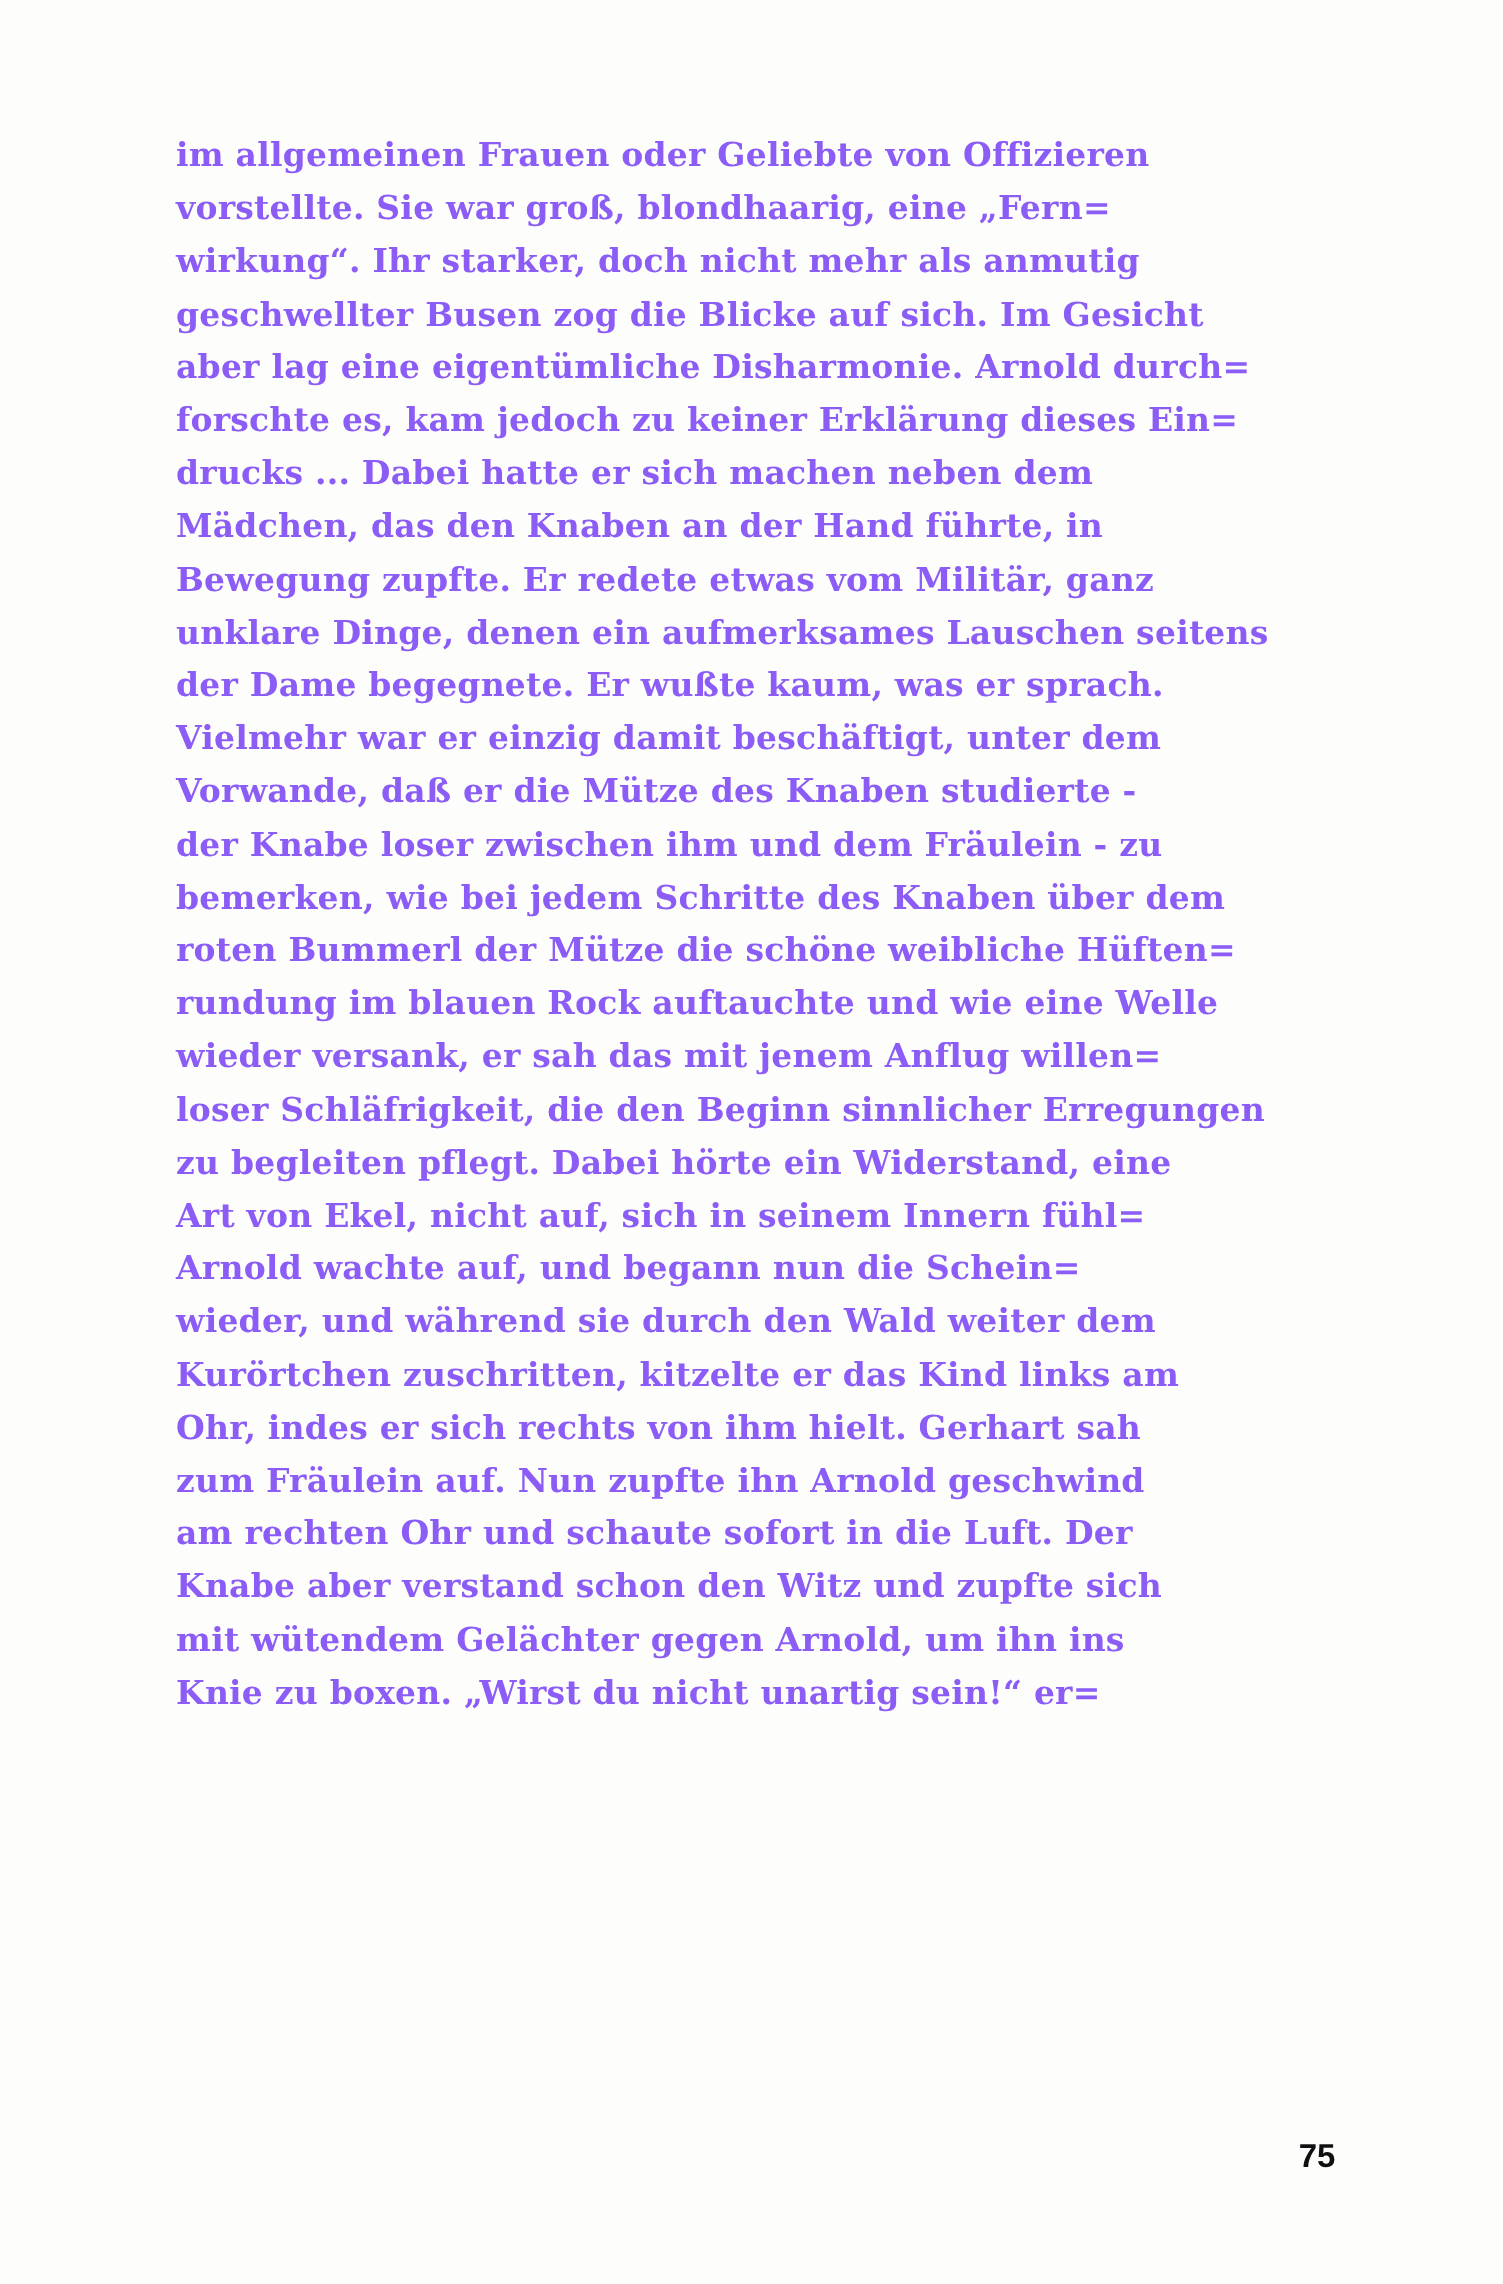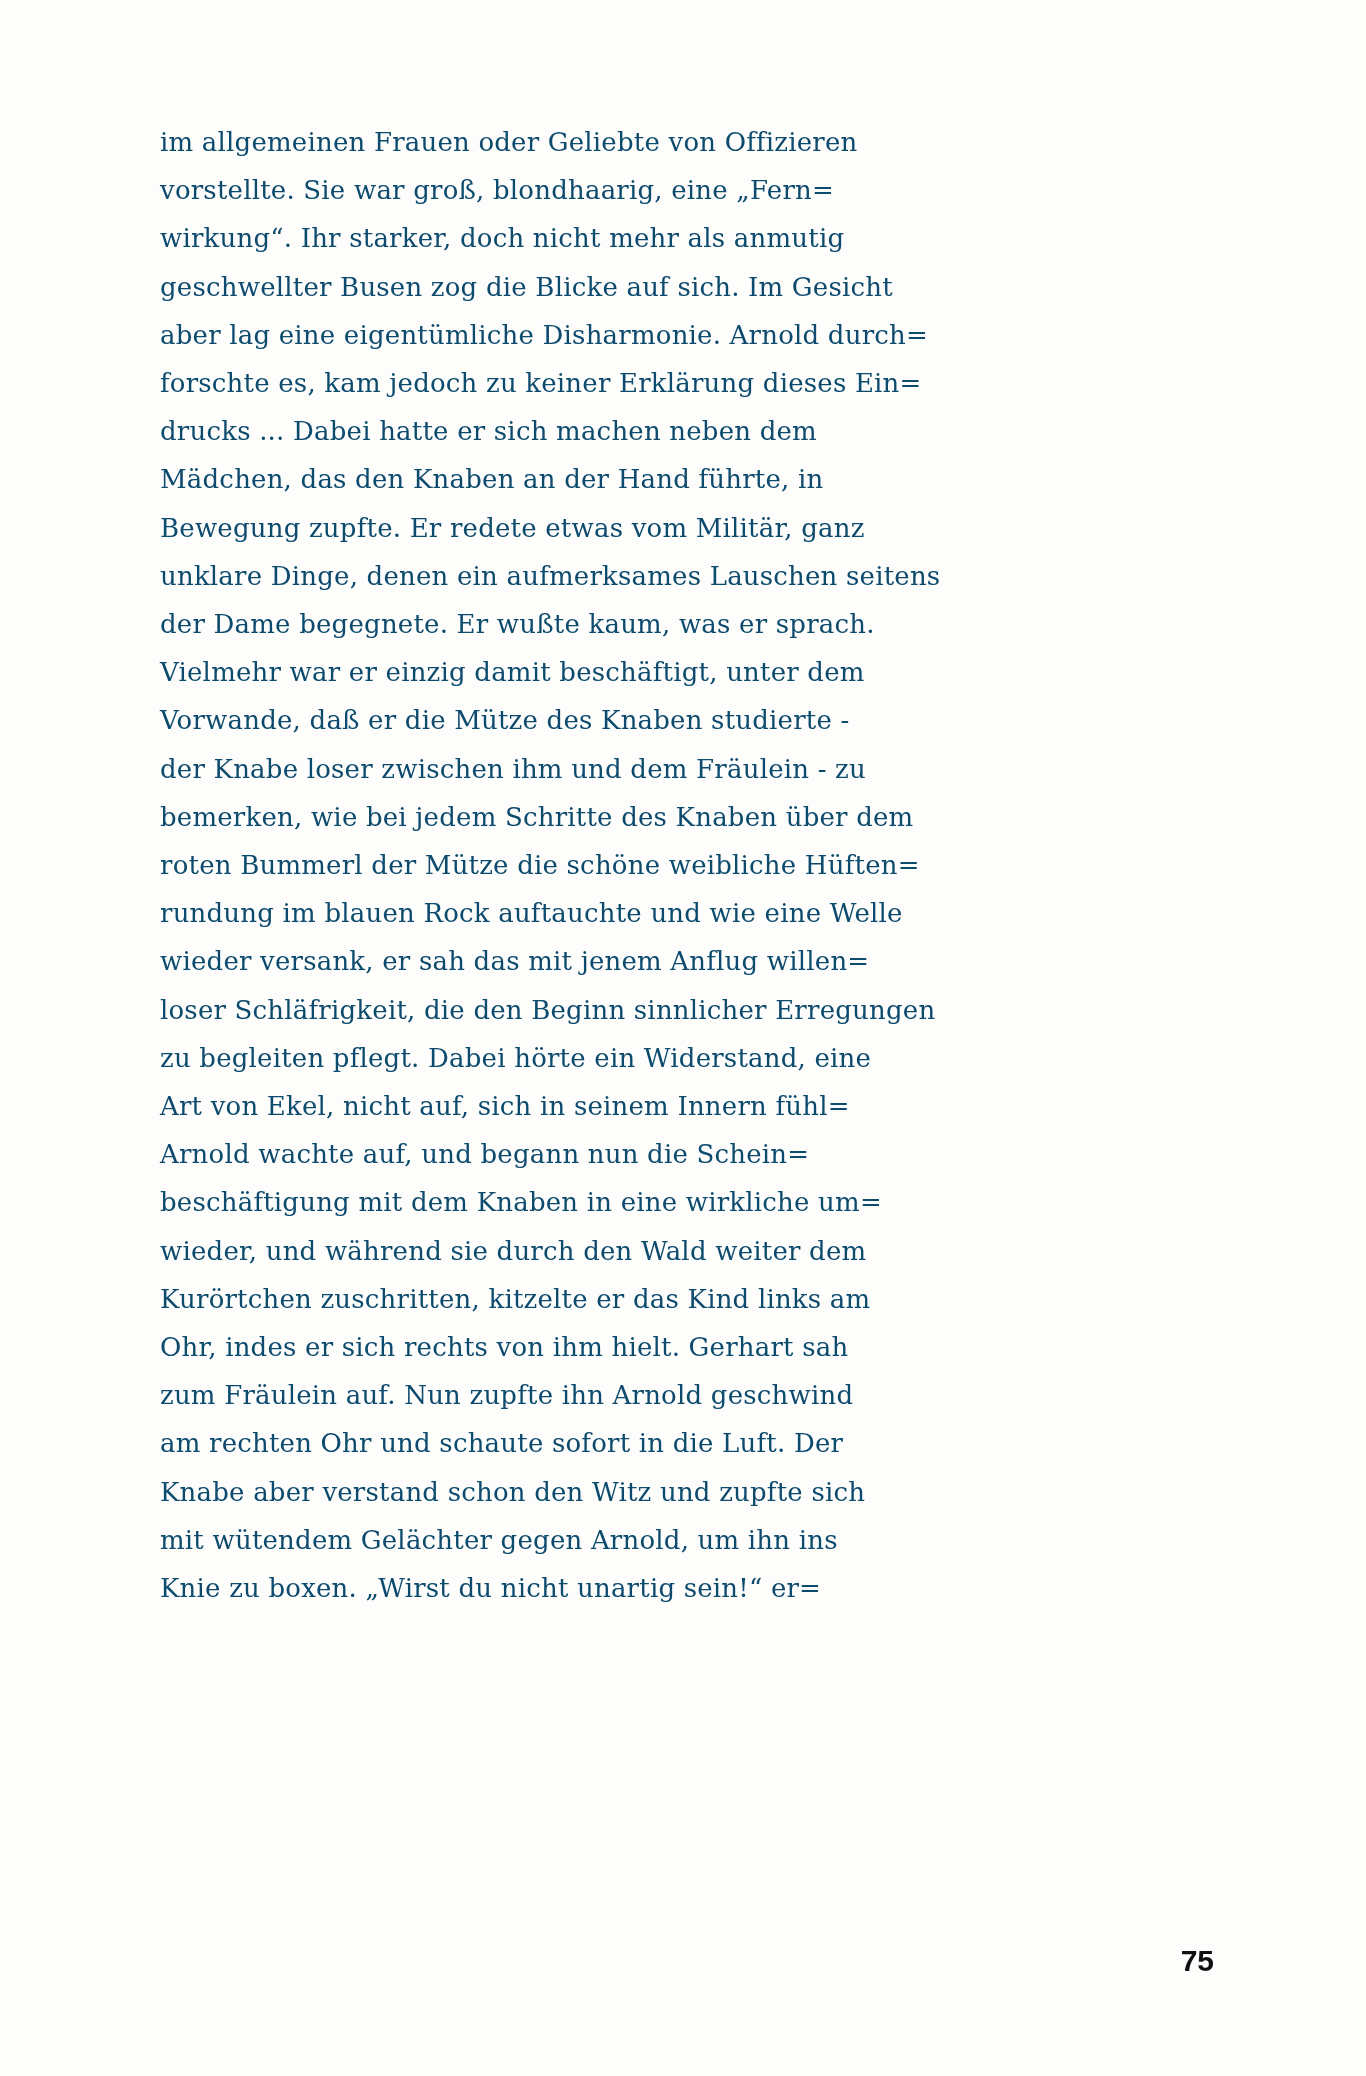--- a/index.html
+++ b/index.html
@@ -22,26 +22,26 @@
     background: #fdfdfb;
   }
   .text-block {
     position: absolute;
     left: 160px;
     top: 118px;
     width: 1000px;
   }
   .line {
     font-family: "DejaVu Serif", serif;
-    font-size: 26px;
+    font-size: 30px;
     line-height: 48.2px;
-    color: #0c4a6e;
+    color: #8b5cf6;
     white-space: pre;
     letter-spacing: 0.2px;
-    font-weight: 400;
+    font-weight: 700;
     text-rendering: optimizeLegibility;
   }
   
   .line.j {
     display: block;
     text-align: justify;
   }
   .line.j > span {
     display: inline-block;
     width: 100%;
@@ -84,21 +84,20 @@
     <div class="line j"><span>Vorwande, daß er die Mütze des Knaben studierte -</span></div>
     <div class="line j"><span>der Knabe loser zwischen ihm und dem Fräulein - zu</span></div>
     <div class="line j"><span>bemerken, wie bei jedem Schritte des Knaben über dem</span></div>
     <div class="line j"><span>roten Bummerl der Mütze die schöne weibliche Hüften=</span></div>
     <div class="line j"><span>rundung im blauen Rock auftauchte und wie eine Welle</span></div>
     <div class="line j"><span>wieder versank, er sah das mit jenem Anflug willen=</span></div>
     <div class="line j"><span>loser Schläfrigkeit, die den Beginn sinnlicher Erregungen</span></div>
     <div class="line j"><span>zu begleiten pflegt. Dabei hörte ein Widerstand, eine</span></div>
     <div class="line j"><span>Art von Ekel, nicht auf, sich in seinem Innern fühl=</span></div>
     <div class="line j"><span>Arnold wachte auf, und begann nun die Schein=</span></div>
-    <div class="line j"><span>beschäftigung mit dem Knaben in eine wirkliche um=</span></div>
     <div class="line j"><span>wieder, und während sie durch den Wald weiter dem</span></div>
     <div class="line j"><span>Kurörtchen zuschritten, kitzelte er das Kind links am</span></div>
     <div class="line j"><span>Ohr, indes er sich rechts von ihm hielt. Gerhart sah</span></div>
     <div class="line j"><span>zum Fräulein auf. Nun zupfte ihn Arnold geschwind</span></div>
     <div class="line j"><span>am rechten Ohr und schaute sofort in die Luft. Der</span></div>
     <div class="line j"><span>Knabe aber verstand schon den Witz und zupfte sich</span></div>
     <div class="line j"><span>mit wütendem Gelächter gegen Arnold, um ihn ins</span></div>
     <div class="line j"><span>Knie zu boxen. „Wirst du nicht unartig sein!“ er=</span></div>
   </div>
 

